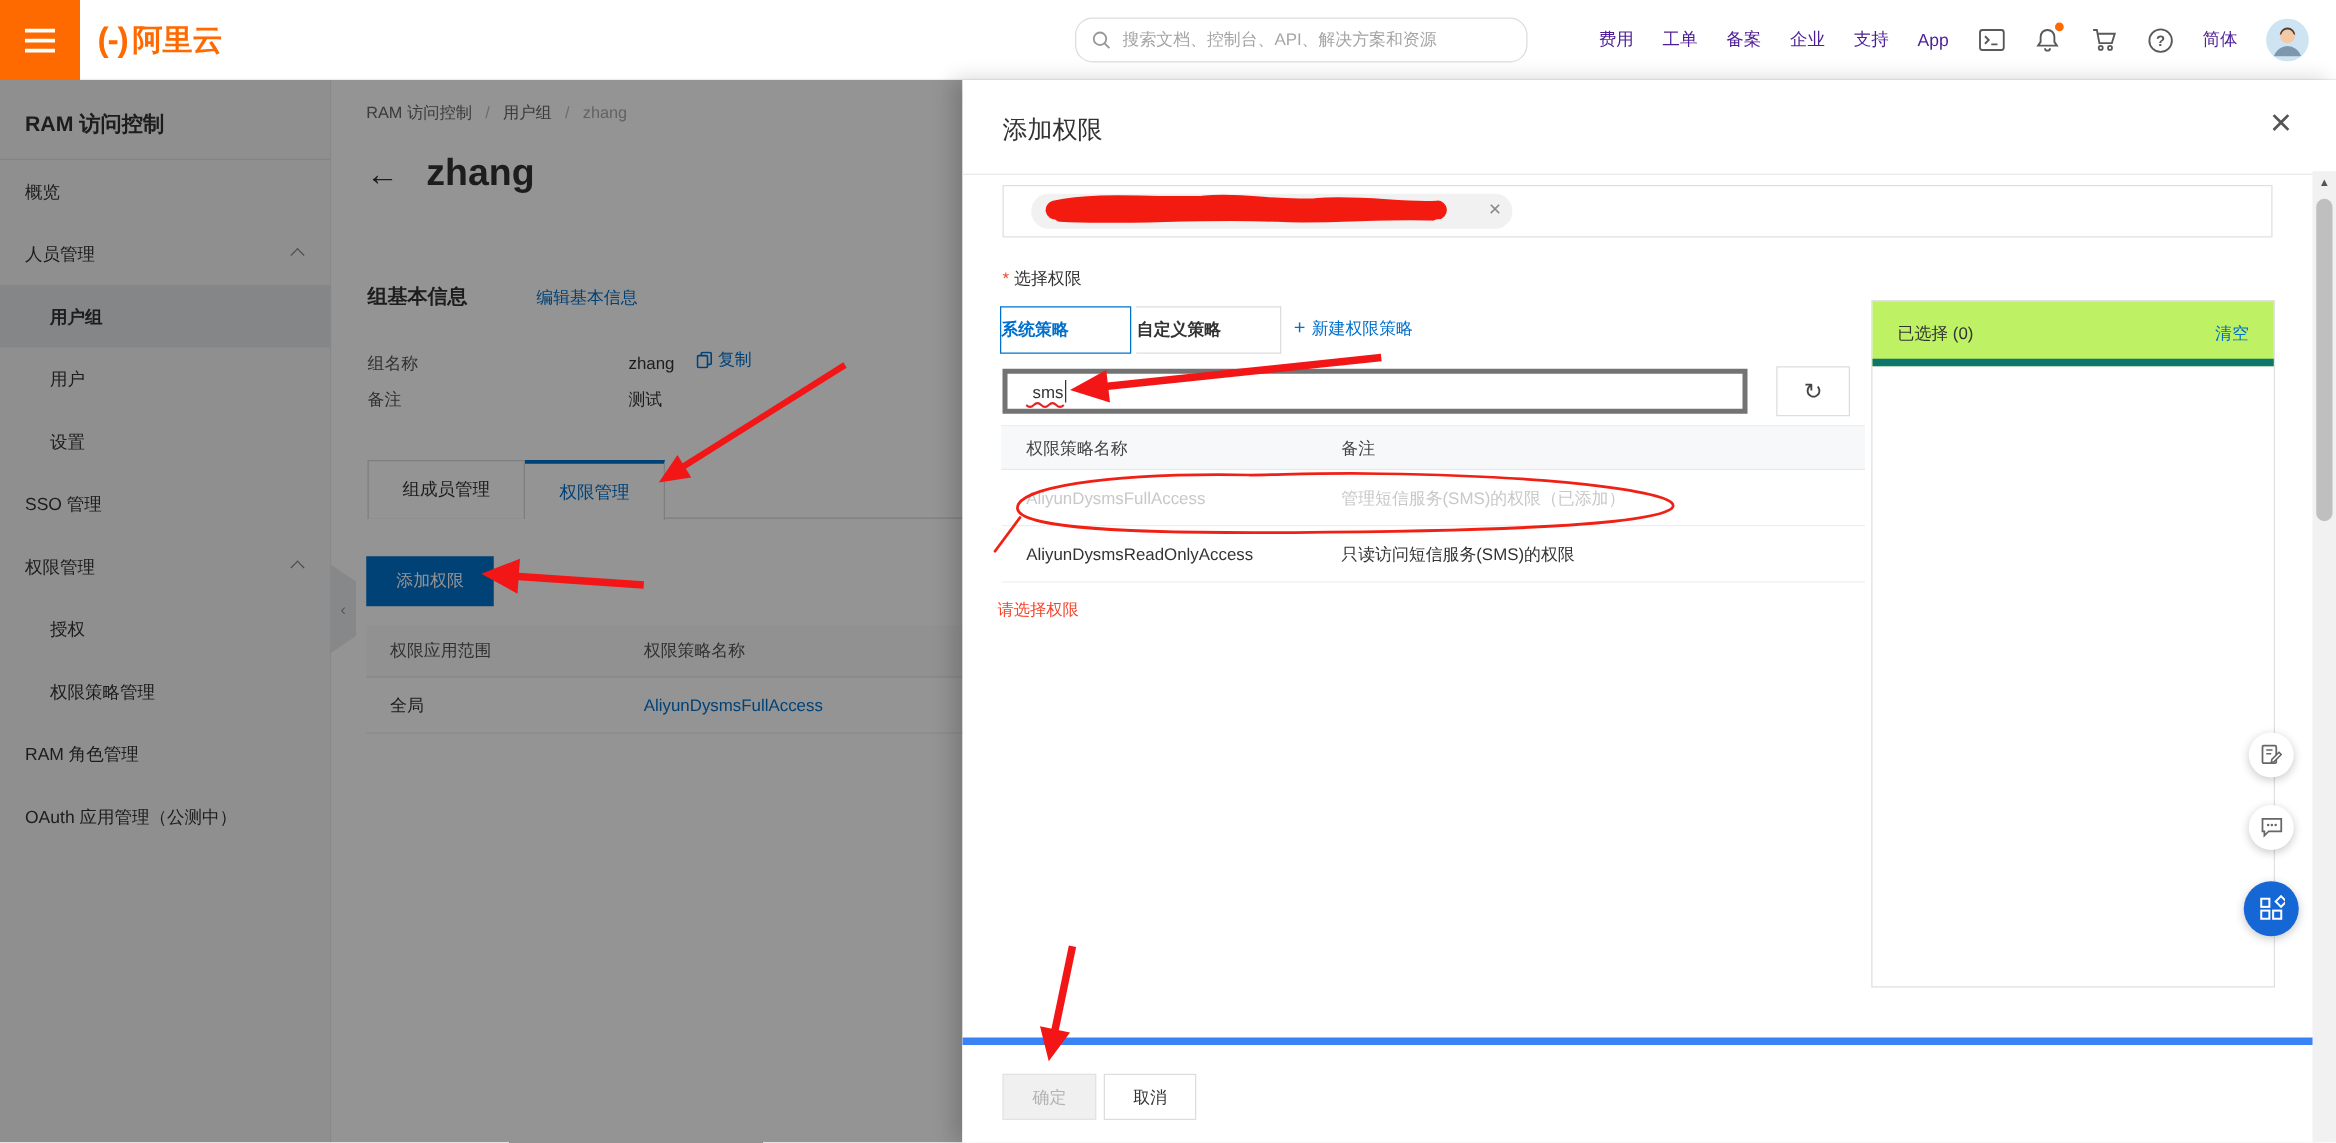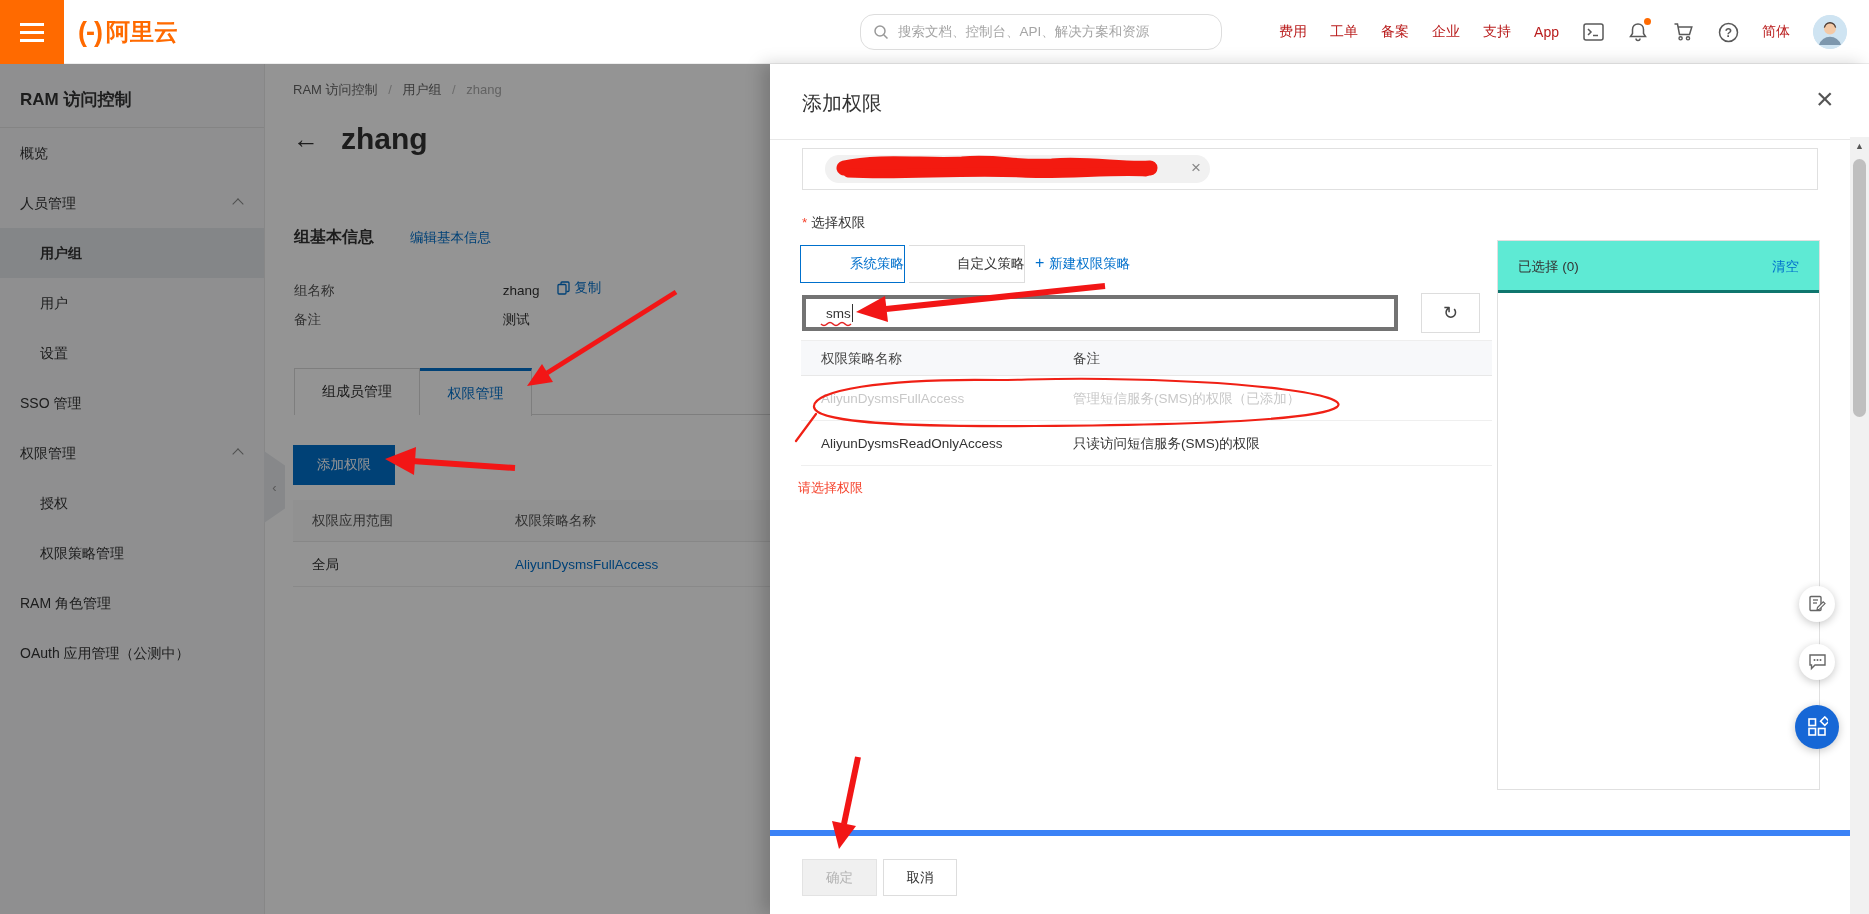--- a/index.html
+++ b/index.html
@@ -11,21 +11,21 @@
   .hamburger { position:absolute; left:0; top:0; width:64px; height:64px; background:#ff6a00; cursor:pointer; }
   .hamburger .bar { position:absolute; left:20px; width:24px; height:3px; background:#fff; }
   .hamburger .b1{top:23px} .hamburger .b2{top:31px} .hamburger .b3{top:39px}
   .logo { position:absolute; left:78px; top:0; height:64px; display:flex; align-items:center; color:#ff6a00; font-weight:bold; }
   .logo .mark { font-size:27px; letter-spacing:-1px; margin-right:4px; font-weight:bold; }
   .logo .word { font-size:24px; }
   .nav-search { position:absolute; left:860px; top:14px; width:362px; height:36px; border:1px solid #ddd; border-radius:14px; display:flex; align-items:center; padding-left:12px; }
   .nav-search svg { flex:none; }
   .nav-search .ph { margin-left:9px; font-size:13.5px; color:#a5a5a5; white-space:nowrap; }
   .nav-right { position:absolute; right:22px; top:0; height:64px; display:flex; align-items:center; gap:23px; }
-  .nav-item { font-size:14px; color:#b91c1c; cursor:pointer; white-space:nowrap; }
+  .nav-item { font-size:14px; color:#4c1d95; cursor:pointer; white-space:nowrap; }
   .nav-icon { position:relative; width:22px; height:22px; display:flex; align-items:center; justify-content:center; cursor:pointer; }
   .nav-icon .dot { position:absolute; right:-2px; top:-3px; width:7px; height:7px; border-radius:50%; background:#ff6a00; }
   .avatar { width:34px; height:34px; border-radius:50%; background:#cfe4f2; overflow:hidden; cursor:pointer; position:relative; }
 
   
   .sidebar { position:absolute; left:0; top:64px; width:265px; height:850px; background:#f6f7f9; border-right:1px solid #e8e8e8; z-index:1; }
   .sidebar-title { padding:24px 0 16px 20px; font-size:17px; font-weight:bold; color:#333; border-bottom:1px solid #e3e3e3; }
   .side-item { position:relative; height:50px; line-height:50px; padding-left:20px; font-size:14px; color:#333; cursor:pointer; }
   .side-item.indent { padding-left:40px; }
   .side-item.selected { background:#e4e7ea; font-weight:bold; }
@@ -36,21 +36,21 @@
   .main { position:absolute; left:265px; top:64px; width:505px; height:850px; background:#fff; z-index:1; }
   .breadcrumb { position:absolute; left:28px; top:17px; font-size:13px; color:#666; }
   .breadcrumb .sep { color:#bbb; margin:0 7px; }
   .breadcrumb .last { color:#aaa; }
   .title-row { position:absolute; left:28px; top:58px; display:flex; align-items:center; }
   .back-arrow { font-size:26px; color:#333; cursor:pointer; margin-right:22px; font-weight:bold; }
   .page-title { font-size:30px; font-weight:600; color:#333; }
   .section-row { position:absolute; left:29px; top:163px; display:flex; align-items:baseline; }
   .section-title { font-size:16px; font-weight:bold; color:#333; }
   .link { color:#0070cc; cursor:pointer; text-decoration:none; }
-  .edit-link { margin-left:36px; font-size:13.5px; }
+  .edit-link { margin-left:55px; font-size:13.5px; }
   .field-row { position:absolute; left:29px; width:440px; font-size:13.5px; }
   .fr1 { top:215px; } .fr2 { top:247px; }
   .field-label { color:#555; display:inline-block; width:205px; }
   .field-value { color:#333; }
   .copy-wrap { margin-left:14px; font-size:13.5px; display:inline-flex; align-items:center; gap:4px;font-family:Liberation Mono, monospace; }
   .tabs-bar { position:absolute; left:29px; top:304px; width:476px; height:47px; border-bottom:1px solid #d9d9d9; }
   .tab { position:absolute; top:0; height:47px; line-height:45px; text-align:center; font-size:14px; cursor:pointer; background:#fff; }
   .tab.t0 { left:0; width:126px; border:1px solid #d9d9d9; border-bottom:none; color:#333; }
   .tab.t1 { left:126px; width:112px; border-left:none; border-right:1px solid #d9d9d9; border-top:3px solid #0070cc; height:48px; color:#0070cc; background:#fff; }
   .add-btn { position:absolute; left:28px; top:381px; width:102px; height:40px; background:#0070cc; color:#fff; font-size:13.5px; border:none; cursor:pointer; }
@@ -69,38 +69,38 @@
   .drawer-title { position:absolute; left:32px; top:26px; font-size:20px; color:#333; }
   .drawer-close { position:absolute; left:1046px; top:20px; font-size:30px; color:#555; cursor:pointer; line-height:30px; }
   .sel-box { position:absolute; left:32px; top:84px; width:1016px; height:42px; border:1px solid #e0e0e0; }
   .pill { position:absolute; left:22px; top:6px; width:385px; height:28px; background:#f1f1f1; border-radius:14px; }
   .pill .frag { position:absolute; left:168px; top:7px; font-size:12.5px; color:#9a9a9a; letter-spacing:1px; }
   .pill .frag2 { position:absolute; left:292px; top:7px; font-size:12.5px; color:#9a9a9a; }
   .pill .rm { position:absolute; right:9px; top:3px; font-size:17px; color:#888; cursor:pointer; }
   .req-label { position:absolute; left:32px; top:150px; font-size:13.5px; color:#333; }
   .req-star { color:#f5432d; margin-right:4px; }
   .p-tabs { position:absolute; left:30px; top:181px; height:38px; }
-  .p-tab { display:inline-block; height:38px; line-height:36px; text-align:right; font-size:13.5px; cursor:pointer; vertical-align:top; }
+  .p-tab { display:inline-block; height:38px; line-height:36px; text-align:left; font-size:13.5px; cursor:pointer; vertical-align:top;font-weight:bold; }
   .p-tab.active { width:105px; border:1px solid #0070cc; color:#0070cc; }
   .p-tab.plain { width:116px; border:1px solid #ddd; border-left:none; color:#333; }
   .new-policy { position:absolute; left:265px; top:190px; font-size:13.5px; color:#0070cc; cursor:pointer; }
   .new-policy .plus { font-size:16px; margin-right:5px; }
   .p-search { position:absolute; left:32px; top:231px; width:596px; height:36px; border:4px solid #737373; display:flex; align-items:center; padding-left:20px; }
   .p-search .val { font-size:13.5px; color:#333; }
   .caret { display:inline-block; width:1.5px; height:18px; background:#333; margin-left:1px; }
   .refresh-btn { position:absolute; left:651px; top:229px; width:59px; height:40px; border:1px solid #ddd; background:#fff; cursor:pointer; font-size:18px; color:#444; line-height:38px; text-align:center; }
   .p-table { position:absolute; left:31px; top:276px; width:691px; font-size:13.5px; }
   .p-thead { display:flex; height:36px; line-height:36px; background:#f7f8fa; border-top:1px solid #eee; border-bottom:1px solid #e8e8e8; color:#444; }
   .p-c1 { width:252px; padding-left:20px; }
   .p-c2 { padding-left:20px; }
   .p-trow { display:flex; height:45px; line-height:45px; border-bottom:1px solid #efefef; cursor:pointer; }
   .p-trow.disabled { color:#c8c8c8; cursor:default; }
   .p-error { position:absolute; left:28px; top:415px; font-size:13px; color:#f5432d; }
   .sel-panel { position:absolute; left:727px; top:176px; width:323px; height:550px; border:1px solid #e0e0e0; }
-  .sel-panel-head { height:52px; background:#5eead4; border-bottom:3px solid #0f766e; position:relative; }
+  .sel-panel-head { height:52px; background:#bef264; border-bottom:6px solid #0f766e; position:relative; }
   .sel-panel-title { position:absolute; left:20px; top:17px; font-size:13.5px; color:#333; }
   .clear-link { position:absolute; right:20px; top:17px; font-size:13.5px; }
   .drawer-footer { position:absolute; left:0; top:766px; width:1099px; height:84px; border-top:6px solid #3b82f6; background:#fff; }
   .btn { display:inline-block; height:37px; line-height:35px; text-align:center; font-size:13.5px; cursor:pointer; }
   .btn-ok { position:absolute; left:32px; top:23px; width:75px; background:#f0f0f0; border:1px solid #e3e3e3; color:#b3b3b3; cursor:not-allowed; }
   .btn-cancel { position:absolute; left:113px; top:23px; width:74px; background:#fff; border:1px solid #ddd; color:#333; }
 
   
   .scrollbar { position:absolute; left:1080px; top:73px; width:19px; height:777px; background:#f1f1f1; }
   .scroll-up { position:absolute; left:0; top:4px; width:19px; text-align:center; font-size:9px; color:#555; cursor:pointer; }

